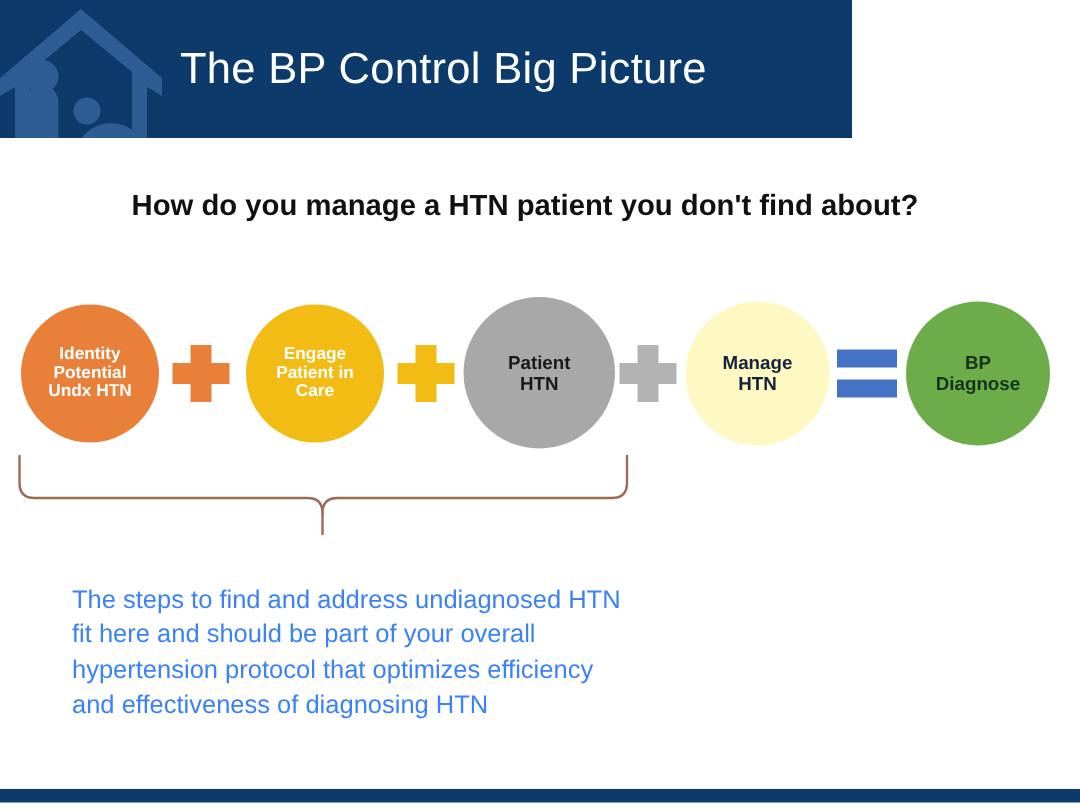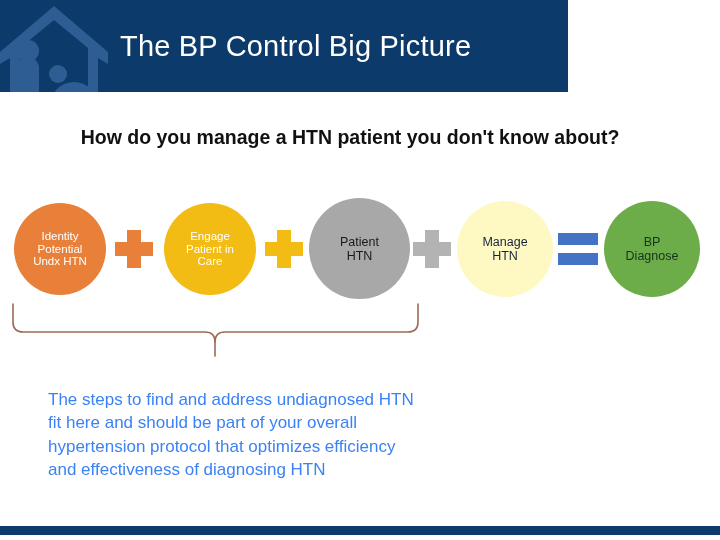--- a/index.html
+++ b/index.html
@@ -71,21 +71,21 @@
     height: 110px;
   }
   .node {
     position: absolute;
     border-radius: 50%;
     display: flex;
     align-items: center;
     justify-content: flex-end;
     text-align: center;
     line-height: 1.12;
-    font-weight: normal;
+    font-weight: bold;
     box-sizing: border-box;
   }
   .node-label {
     display: block;
     width: 100%;
     padding: 0 4px;
     white-space: pre-line;
   }
 
   .node-1 { left: 14px;  top: 5px;  width: 92px;  height: 92px;  background: #e8803a; color: #ffffff; font-size: 11.5px; }
@@ -172,21 +172,21 @@
 
     <path d="M25 72 a11 11 0 0 1 22 0 L47 110 L25 110 Z" fill="#2e5d93"></path>
 
     <circle cx="66" cy="78" r="9" fill="#2e5d93"></circle>
 
     <path d="M58 110 a24 24 0 1 1 48 0 l-11 0 a13 13 0 1 0 -26 0 Z" fill="#2e5d93"></path>
   </svg>
   <div class="header-title">The BP Control Big Picture</div>
 </div>
 
-<div class="subtitle">How do you manage a HTN patient you don't know about?</div>
+<div class="subtitle">How do you manage a HTN patient you don't find about?</div>
 
 <div class="flow">
 
   <div class="node node-1">
     <span class="node-label">Identity
 Potential
 Undx HTN</span>
   </div>
 
   <div class="op op-1">

